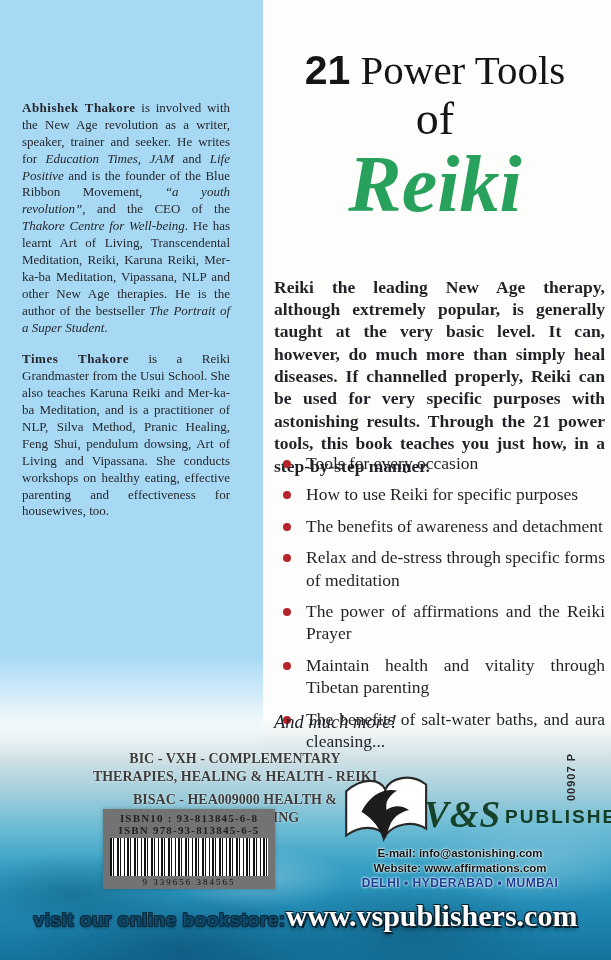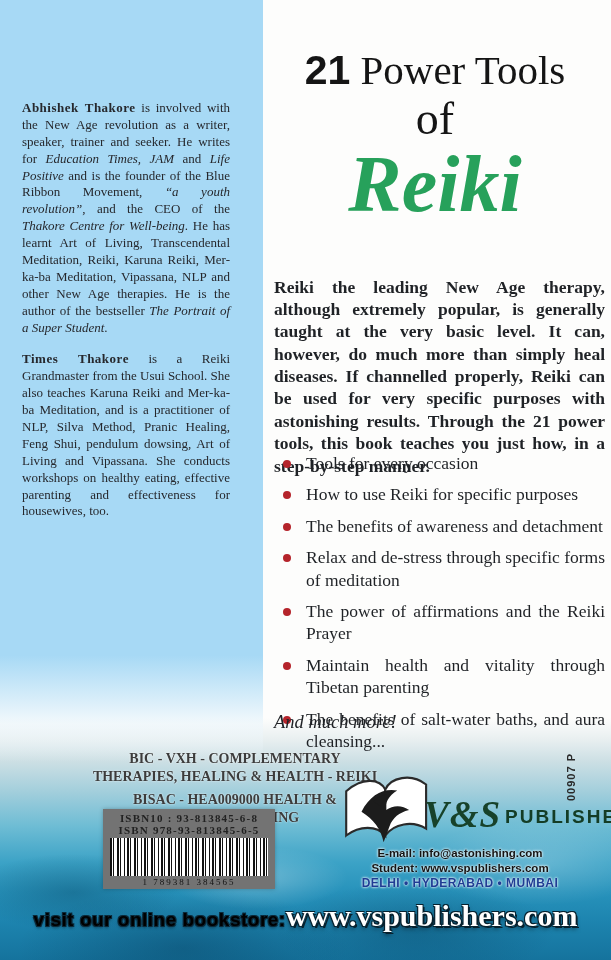--- a/index.html
+++ b/index.html
@@ -95,21 +95,21 @@
     position:absolute;left:537px;top:770px;width:70px;height:14px;
     transform:rotate(-90deg);text-align:center;
     font-family:"Liberation Sans",sans-serif;font-size:11px;font-weight:bold;color:#2a2a2a;
     letter-spacing:1px;white-space:nowrap;
   }
   
   .banner{
     position:absolute;left:0;top:899px;width:611px;text-align:center;white-space:nowrap;
   }
   .banner-prefix{
-    font-family:"Liberation Sans",sans-serif;font-weight:bold;font-size:19px;color:#000000;
+    font-family:"Liberation Sans",sans-serif;font-weight:bold;font-size:19px;color:#0c4a6e;
     letter-spacing:.5px;
     text-shadow:-1px -1px 0 #0c2a3a,1px -1px 0 #0c2a3a,-1px 1px 0 #0c2a3a,1px 1px 0 #0c2a3a,0 2px 3px rgba(0,0,0,.45);
   }
   .banner-url{
     font-family:"Liberation Serif",serif;font-weight:bold;font-size:30px;color:#fff;
     text-shadow:-1px -1px 0 #07212e,1px -1px 0 #07212e,-1px 1px 0 #07212e,2px 2px 0 #07212e,0 3px 4px rgba(0,0,0,.5);
   }
 </style>
 </head>
 <body>
@@ -150,40 +150,40 @@
     <div class="grp">
       <div>BISAC - HEA009000 HEALTH &amp;</div>
       <div>FITNESS/HEALING</div>
     </div>
   </div>
 
   <div class="isbn-label">
     <div class="isbn-line">ISBN10 : 93-813845-6-8</div>
     <div class="isbn-line">ISBN 978-93-813845-6-5</div>
     <div class="barcode"></div>
-    <div class="barcode-digits">1 789381 384565</div>
+    <div class="barcode-digits">9 339656 384565</div>
   </div>
 
   <div class="pub-logo">
     <svg viewBox="0 0 120 100" width="102" height="96">
       <path d="M12,28 C32,10 52,14 58,26 L58,80 C48,68 28,68 12,80 Z" fill="#ffffff" stroke="#2a2a2a" stroke-width="2.5"></path>
       <path d="M106,20 C88,6 64,12 58,26 L58,80 C68,66 90,62 106,72 Z" fill="#ffffff" stroke="#2a2a2a" stroke-width="2.5"></path>
       <path d="M30,52 C40,32 56,24 72,27 C62,33 57,42 59,50 C67,44 78,44 86,50
                C74,53 67,59 63,69 L56,88 C53,72 44,61 30,52 Z" fill="#1c1c1c"></path>
       <path d="M44,40 C50,34 58,31 64,32 C58,36 54,41 53,46 Z" fill="#1c1c1c"></path>
     </svg>
   </div>
 
   <div class="pub-name">
     <span class="pub-vs">V&amp;S</span><span class="pub-rest">PUBLISHERS</span>
   </div>
 
   <div class="pub-contact">
     <div>E-mail: info@astonishing.com</div>
-    <div>Student: www.vspublishers.com</div>
+    <div>Website: www.affirmations.com</div>
     <div class="pub-cities">DELHI • HYDERABAD • MUMBAI</div>
   </div>
 
   <div class="print-code">00907 P</div>
 
   <div class="banner">
     <span class="banner-prefix">visit our online bookstore:</span><span class="banner-url">www.vspublishers.com</span>
   </div>
 
 </div>

